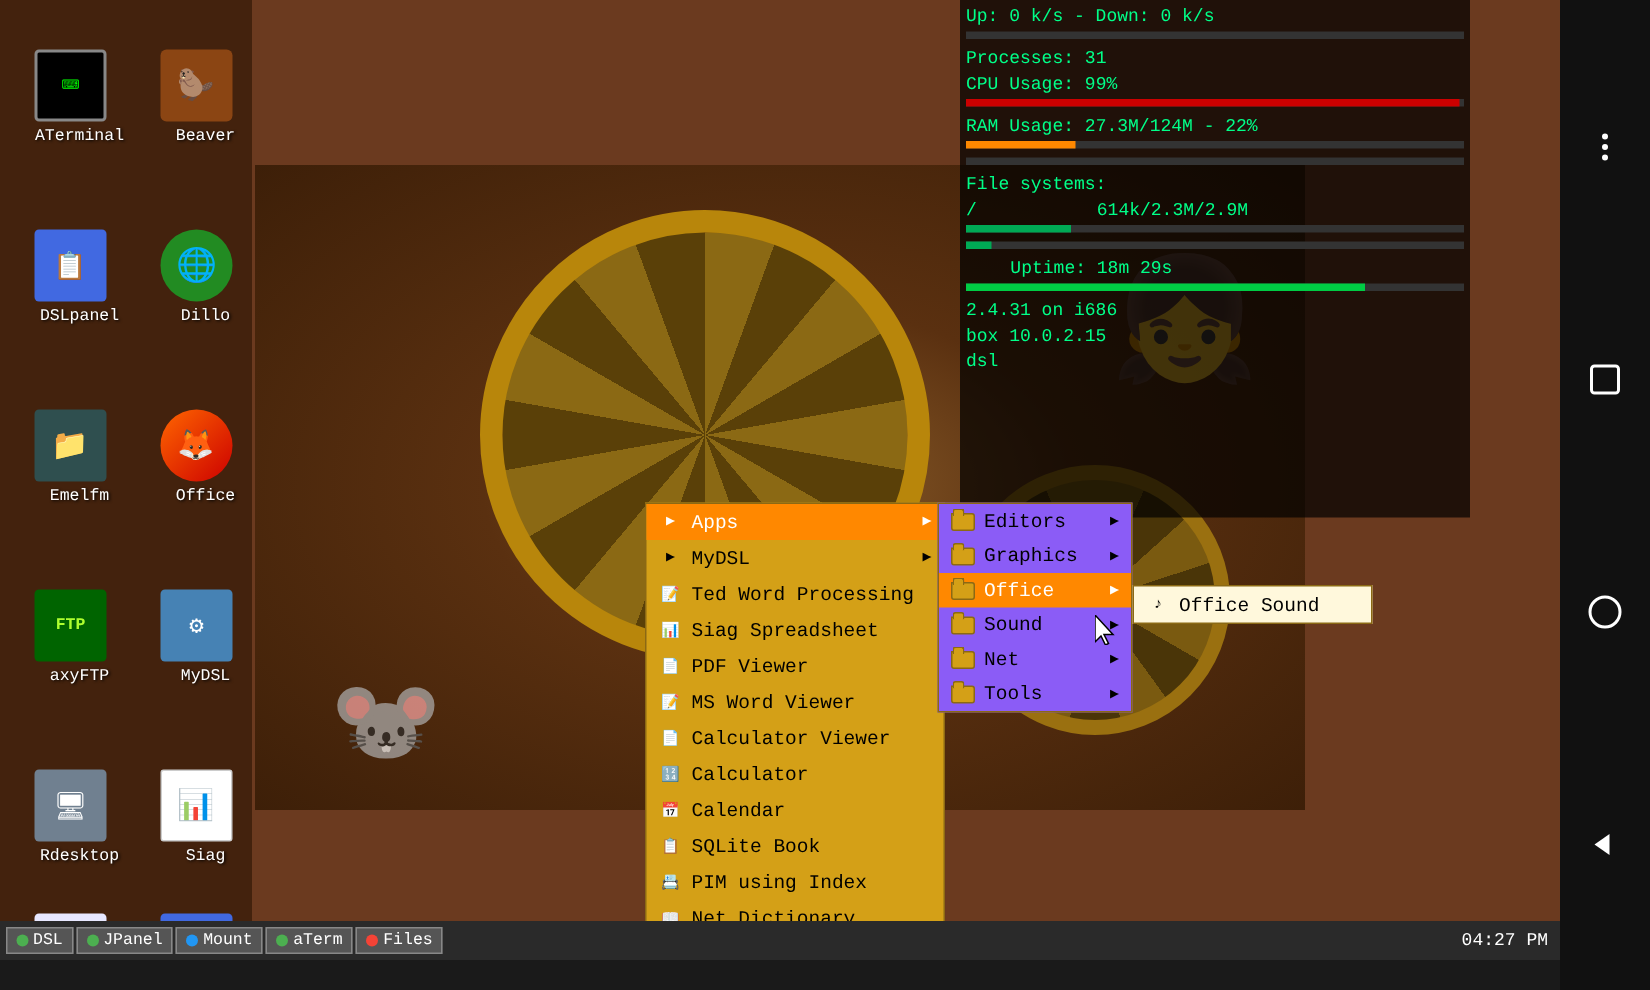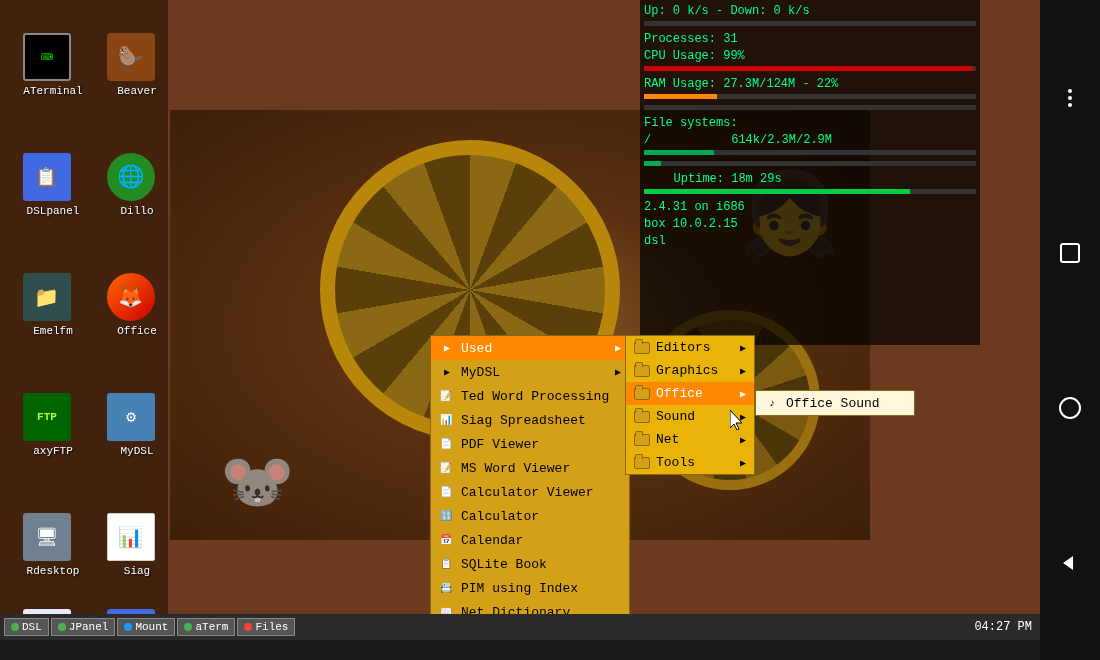--- a/index.html
+++ b/index.html
@@ -125,21 +125,21 @@
       width: 200px;
       background: #d4a017;
       border: 1px solid #8b6914;
       z-index: 100;
     }
 
     #menu-apps-sub {
       position: absolute;
       left: 625px; top: 335px;
       width: 130px;
-      background: #eab308;
+      background: #8b5cf6;
       border: 1px solid #8b6914;
       z-index: 100;
     }
 
     #menu-office-sub {
       position: absolute;
       left: 755px; top: 390px;
       width: 160px;
       background: #fff8dc;
       border: 1px solid #8b6914;
@@ -425,21 +425,21 @@
       <div class="stat-bar green" style="width: 80%;"></div>
     </div>
     <div class="stat-line">2.4.31 on i686</div>
     <div class="stat-line">box 10.0.2.15</div>
     <div class="stat-line">dsl</div>
   </div>
 
   <div id="menu-apps">
     <div class="menu-item highlighted">
       <span class="menu-icon">▶</span>
-      <span>Used</span>
+      <span>Apps</span>
       <span class="arrow">▶</span>
     </div>
     <div class="menu-item">
       <span class="menu-icon">▶</span>
       <span>MyDSL</span>
       <span class="arrow">▶</span>
     </div>
     <div class="menu-item">
       <span class="menu-icon">📝</span>
       <span>Ted Word Processing</span>

